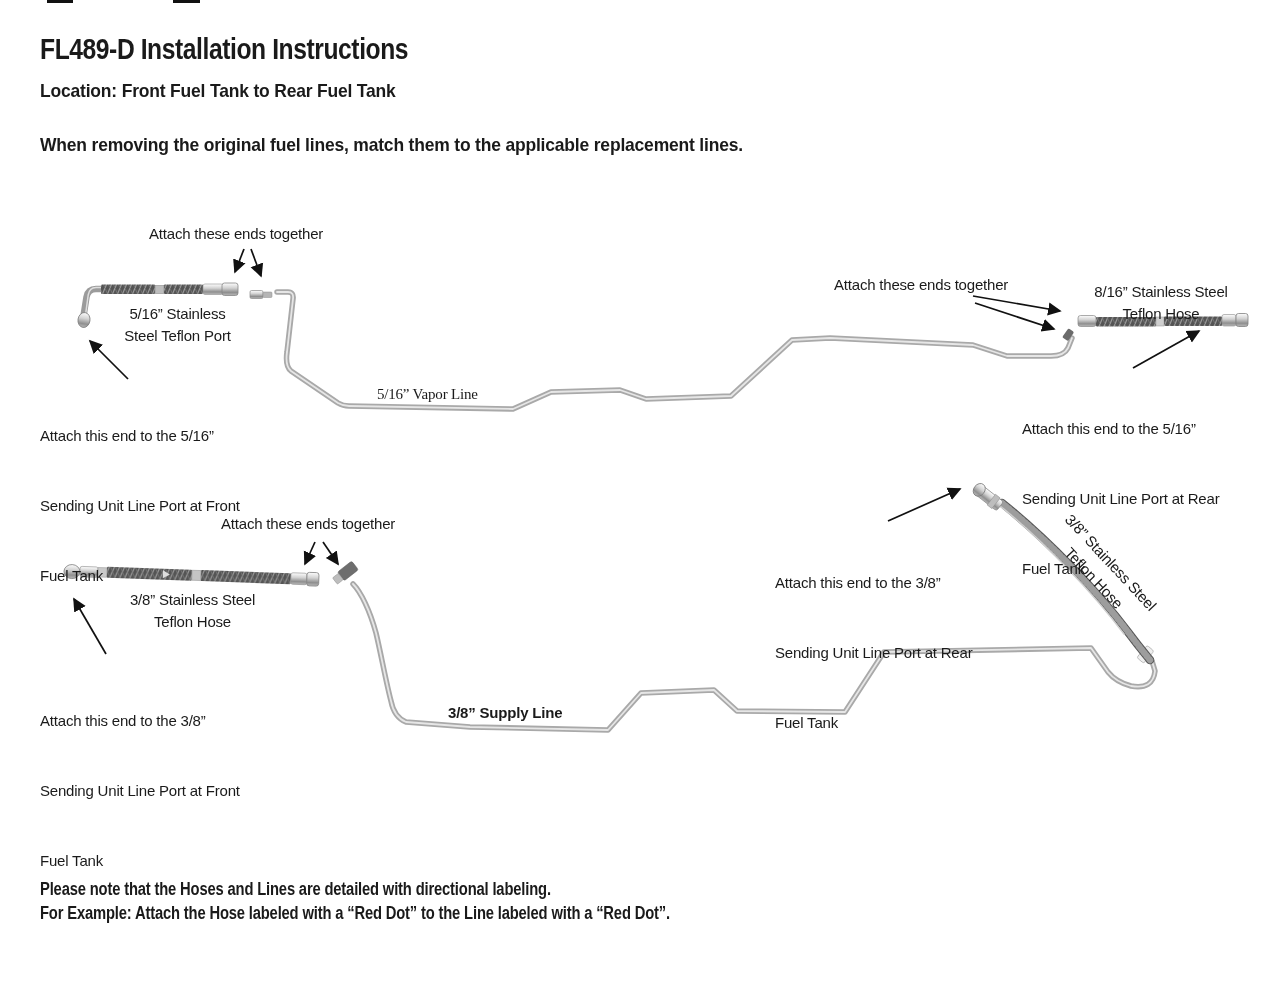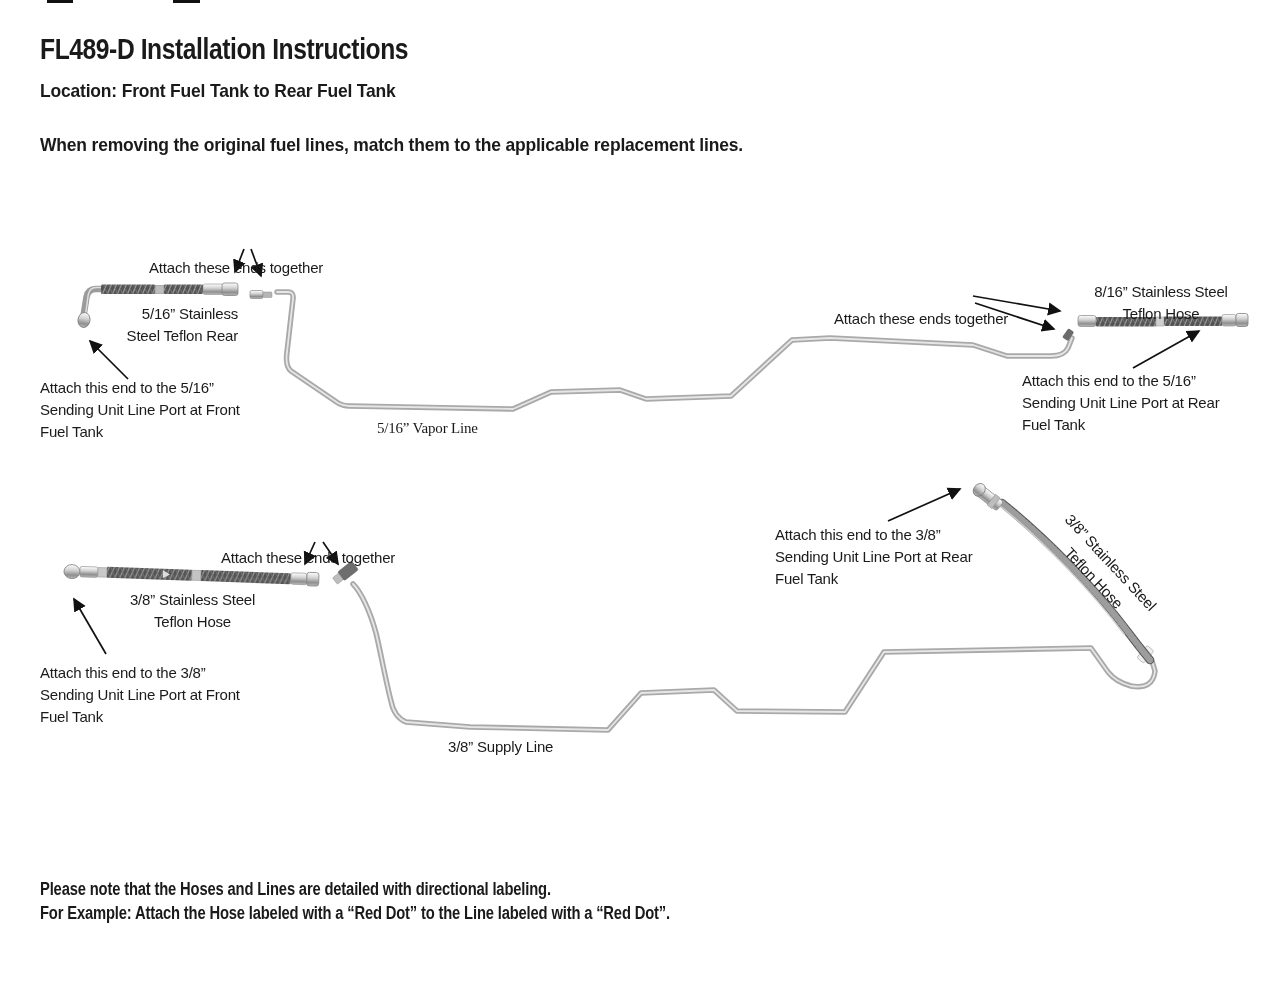--- a/index.html
+++ b/index.html
@@ -2,23 +2,23 @@
 <html><head>
 <meta charset="utf-8">
 <style>
   html,body{margin:0;padding:0;background:#ffffff;}
   #page{position:relative;width:1280px;height:989px;background:#ffffff;overflow:hidden;
         font-family:"Liberation Sans", sans-serif;color:#1a1a1a;}
   .txt{position:absolute;z-index:3;color:#1a1a1a;white-space:nowrap;}
   .title{font-size:29px;font-weight:bold;letter-spacing:-0.5px;transform:scaleX(.85);transform-origin:0 0;}
   .sub{font-size:19px;font-weight:bold;letter-spacing:-0.2px;transform:scaleX(.92);transform-origin:0 0;}
   .note{font-size:15px;line-height:22px;letter-spacing:-0.2px;}
-  .note div{white-space:nowrap;}
+  .note div{white-space:nowrap;margin-top:48px;}
   .center{text-align:center;}
-  .callout{font-size:15px;letter-spacing:-0.2px;margin-top:34px;}
+  .callout{font-size:15px;letter-spacing:-0.2px;}
   .hoselabel{font-size:15px;line-height:22px;letter-spacing:-0.2px;}
   .rotlabel{transform:rotate(47deg);transform-origin:0 0;line-height:23px;}
   .footer{font-size:18px;font-weight:bold;line-height:24px;letter-spacing:-0.2px;
           transform:scaleX(.82);transform-origin:0 0;}
   .topbar{position:absolute;top:0;height:3px;background:#111;z-index:4;}
   svg.diagram{position:absolute;left:0;top:0;z-index:1;}
 </style>
 </head>
 <body>
 
@@ -123,23 +123,23 @@
       <line x1="888" y1="521" x2="960" y2="489" marker-end="url(#ah)"></line>
     </g>
   </svg>
 
   <div class="txt title" style="left:40px;top:33px;">FL489-D Installation Instructions</div>
   <div class="txt sub" style="left:40px;top:80px;">Location: Front Fuel Tank to Rear Fuel Tank</div>
   <div class="txt sub" style="left:40px;top:134px;">When removing the original fuel lines, match them to the applicable replacement lines.</div>
 
   <div class="txt callout" style="left:149px;top:225px;">Attach these ends together</div>
 
-  <div class="txt hoselabel center" style="left:103px;top:303px;width:135px;text-align:right;">
+  <div class="txt hoselabel center" style="left:110px;top:303px;width:135px;">
     <div>5/16” Stainless</div>
-    <div>Steel Teflon Rear</div>
+    <div>Steel Teflon Port</div>
   </div>
 
   <div class="txt note" style="left:40px;top:377px;">
     <div>Attach this end to the 5/16”</div>
     <div>Sending Unit Line Port at Front</div>
     <div>Fuel Tank</div>
   </div>
 
   <div class="txt callout" style="left:377px;top:386px;font-family:Liberation Serif, serif;">5/16” Vapor  Line</div>
 
@@ -162,21 +162,21 @@
     <div>3/8” Stainless Steel</div>
     <div>Teflon Hose</div>
   </div>
 
   <div class="txt note" style="left:40px;top:662px;">
     <div>Attach this end to the 3/8”</div>
     <div>Sending Unit Line Port at Front</div>
     <div>Fuel Tank</div>
   </div>
 
-  <div class="txt callout" style="left:448px;top:704px;">3/8” Supply Line</div>
+  <div class="txt callout" style="left:448px;top:704px;font-weight:bold;">3/8” Supply Line</div>
 
   <div class="txt note" style="left:775px;top:524px;">
     <div>Attach this end to the 3/8”</div>
     <div>Sending Unit Line Port at Rear</div>
     <div>Fuel Tank</div>
   </div>
 
   <div class="txt hoselabel center rotlabel" style="left:1063px;top:494px;width:165px;">
     <div>3/8” Stainless Steel</div>
     <div>Teflon Hose</div>

